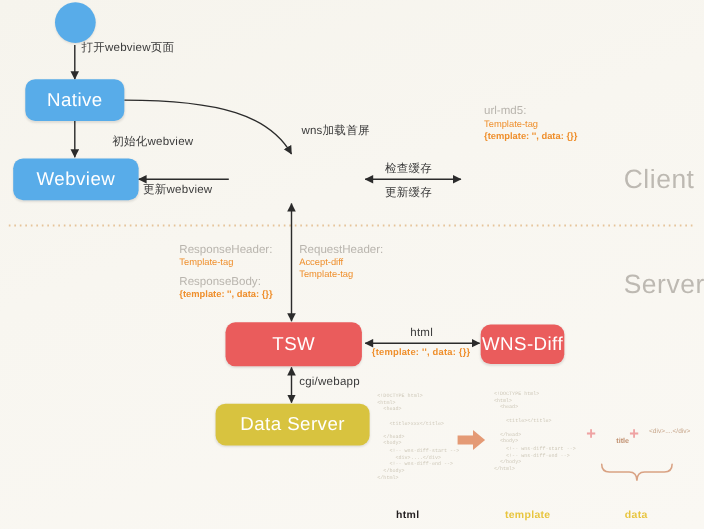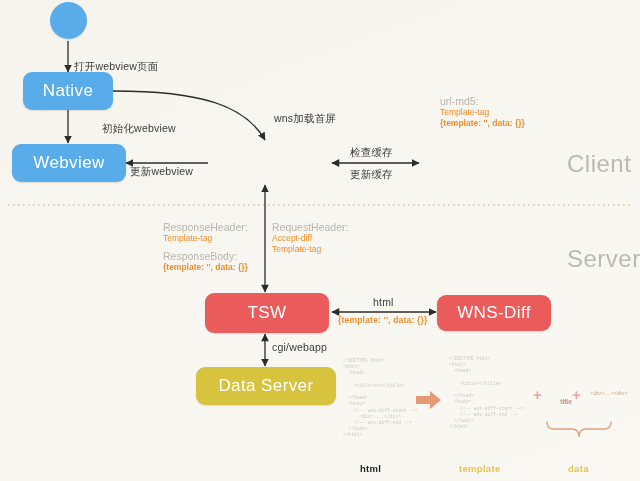--- a/index.html
+++ b/index.html
@@ -171,29 +171,29 @@
   <div class="node node-blue" style="left:12px; top:144px; width:114px; height:38px;">
     <span>Webview</span>
   </div>
 
 
 
   <div class="node node-red" style="left:205px; top:293px; width:124px; height:40px;">
     <span>TSW</span>
   </div>
 
-  <div class="node node-red" style="left:437px; top:295px; width:114px; height:36px;">
+  <div class="node node-red" style="left:437px; top:295px; width:76px; height:36px;">
     <span>WNS-Diff</span>
   </div>
 
   <div class="node node-yellow" style="left:196px; top:367px; width:140px; height:38px;">
     <span>Data Server</span>
   </div>
 
-  <div class="edge-label" style="left:74px; top:60px;"><span>打开webview页面</span></div>
+  <div class="edge-label" style="left:74px; top:36px;"><span>打开webview页面</span></div>
 
   <div class="edge-label" style="left:74px; top:122px;margin-left:28px;"><span>初始化webview</span></div>
 
   <div class="edge-label" style="left:274px; top:112px;"><span>wns加载首屏</span></div>
 
   <div class="edge-label" style="left:130px; top:165px;"><span>更新webview</span></div>
 
   <div class="edge-label" style="left:350px; top:146px;"><span>检查缓存</span></div>
 
   <div class="edge-label" style="left:350px; top:168px;"><span>更新缓存</span></div>

